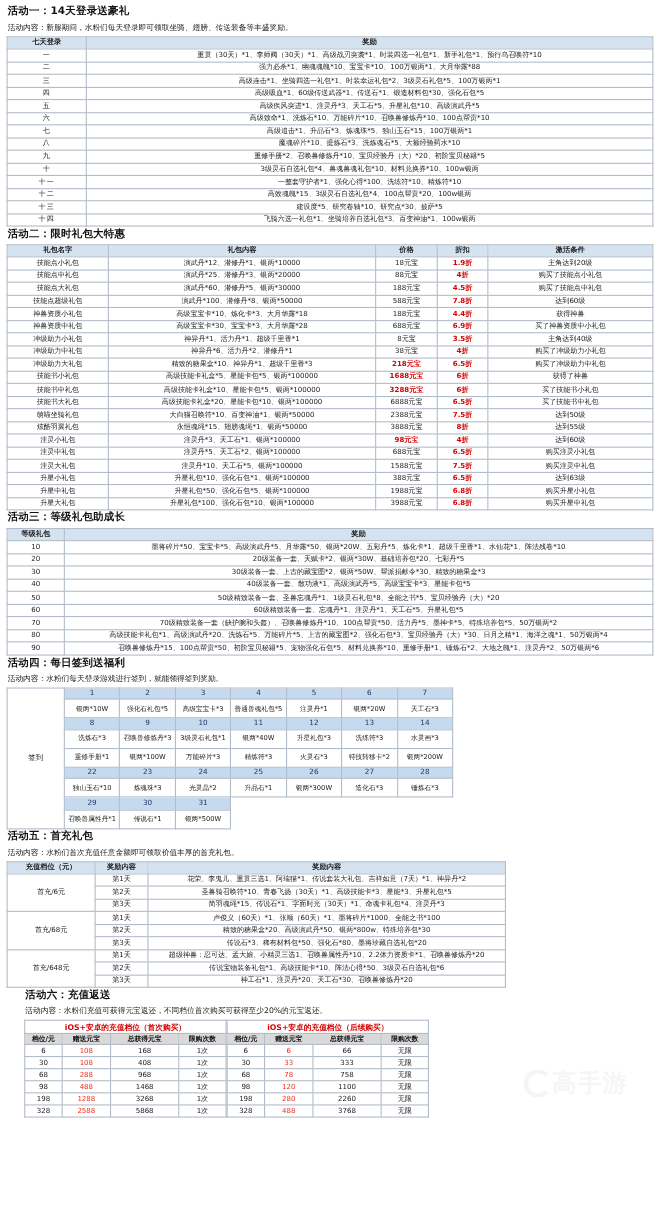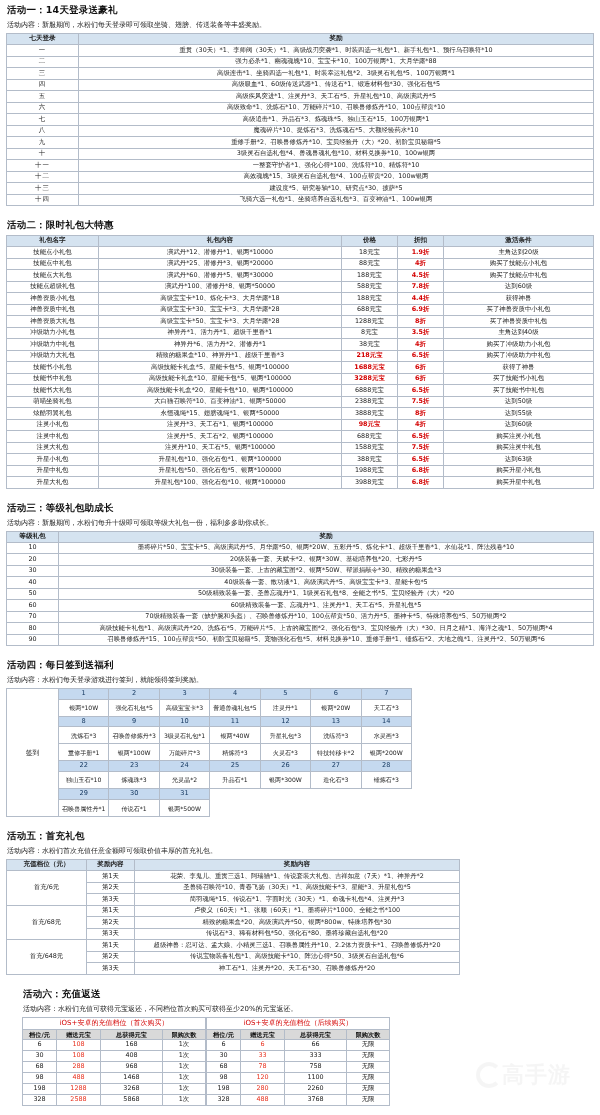--- a/index.html
+++ b/index.html
@@ -25,21 +25,21 @@
     letter-spacing: .2px;
   }
   .act-desc {
     font-size: 7px;
     font-weight: normal;
     color: #222;
     margin: 0 0 3px 1px;
   }
   .act-desc .lbl { color: #111; }
 
-  .section { margin-bottom: 13px; }
+  .section { }
   .section.tight { margin-bottom: 10px; padding-left: 16px; }
 
   table {
     border-collapse: collapse;
     width: 100%;
     table-layout: fixed;
     font-size: 6.4px;
     line-height: 1.15;
   }
   th, td {
@@ -97,21 +97,21 @@
   .t-first col.c1 { width: 80px; }
   .t-first col.c2 { width: 48px; }
   .t-first td.tier { }
   .t-first td.dayn { }
 
   
   .recharge-wrap { display: flex; gap: 0; width: 366px; }
   .t-rc { width: 183px; font-size: 6.3px; }
   .t-rc thead th.grp {
     color: #d40000;
-    font-weight: normal;
+    font-weight: bold;
     background: #ffffff;
     font-size: 7px;
     height: 12px;
     border-bottom: 1px solid #b3bcc9;
   }
   .t-rc thead th.sub {
     background: #d9d9d9;
     color: #111;
     font-size: 6.2px;
     height: 10px;
@@ -287,27 +287,20 @@
             <td class="cond">获得神兽</td>
           </tr>
           <tr>
             <td class="name">神兽资质中礼包</td>
             <td class="cont">高级宝宝卡*30、宝宝卡*3、大月华露*28</td>
             <td class="price">688元宝</td>
             <td class="disc">6.9折</td>
             <td class="cond">买了神兽资质中小礼包</td>
           </tr>
           <tr>
-            <td class="name">神兽资质大礼包</td>
-            <td class="cont">高级宝宝卡*50、宝宝卡*3、大月华露*28</td>
-            <td class="price">1288元宝</td>
-            <td class="disc">8折</td>
-            <td class="cond">买了神兽资质中礼包</td>
-          </tr>
-          <tr>
             <td class="name">冲级助力小礼包</td>
             <td class="cont">神异丹*1、活力丹*1、超级千里香*1</td>
             <td class="price">8元宝</td>
             <td class="disc">3.5折</td>
             <td class="cond">主角达到40级</td>
           </tr>
           <tr>
             <td class="name">冲级助力中礼包</td>
             <td class="cont">神异丹*6、活力丹*2、潜修丹*1</td>
             <td class="price">38元宝</td>
@@ -397,23 +390,20 @@
             <td class="price">3988元宝</td>
             <td class="disc">6.8折</td>
             <td class="cond">购买升星中礼包</td>
           </tr>
         </tbody>
     </table>
   </div>
 
   <div class="section">
     <div class="act-title">活动三：等级礼包助成长</div>
-    <div class="act-desc">
-      <span class="lbl">活动内容：</span><span>新服期间，水粉们每升十级即可领取等级大礼包一份，福利多多助你成长。</span>
-    </div>
     <table class="t-level">
       <colgroup>
           <col class="c1">
           <col>
         </colgroup>
       <thead>
         <tr>
           <th>等级礼包</th>
           <th>奖励</th>
         </tr>

